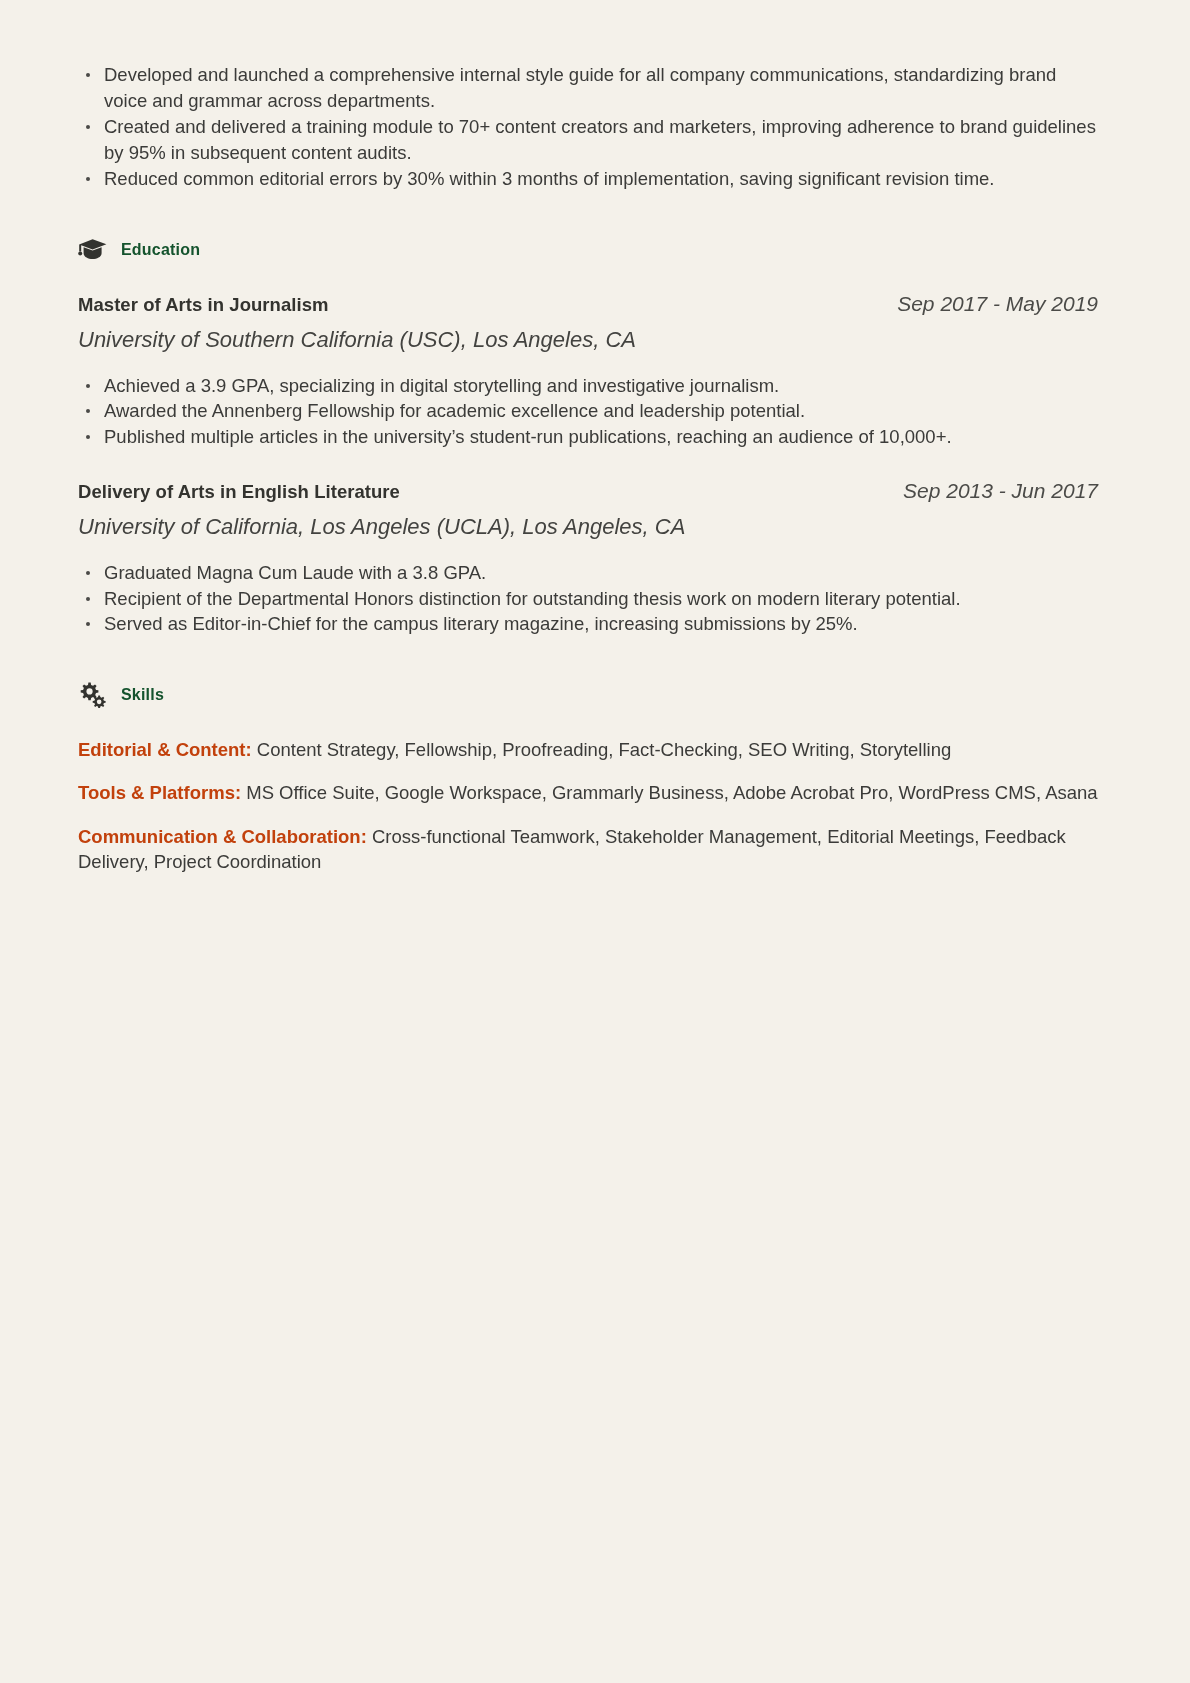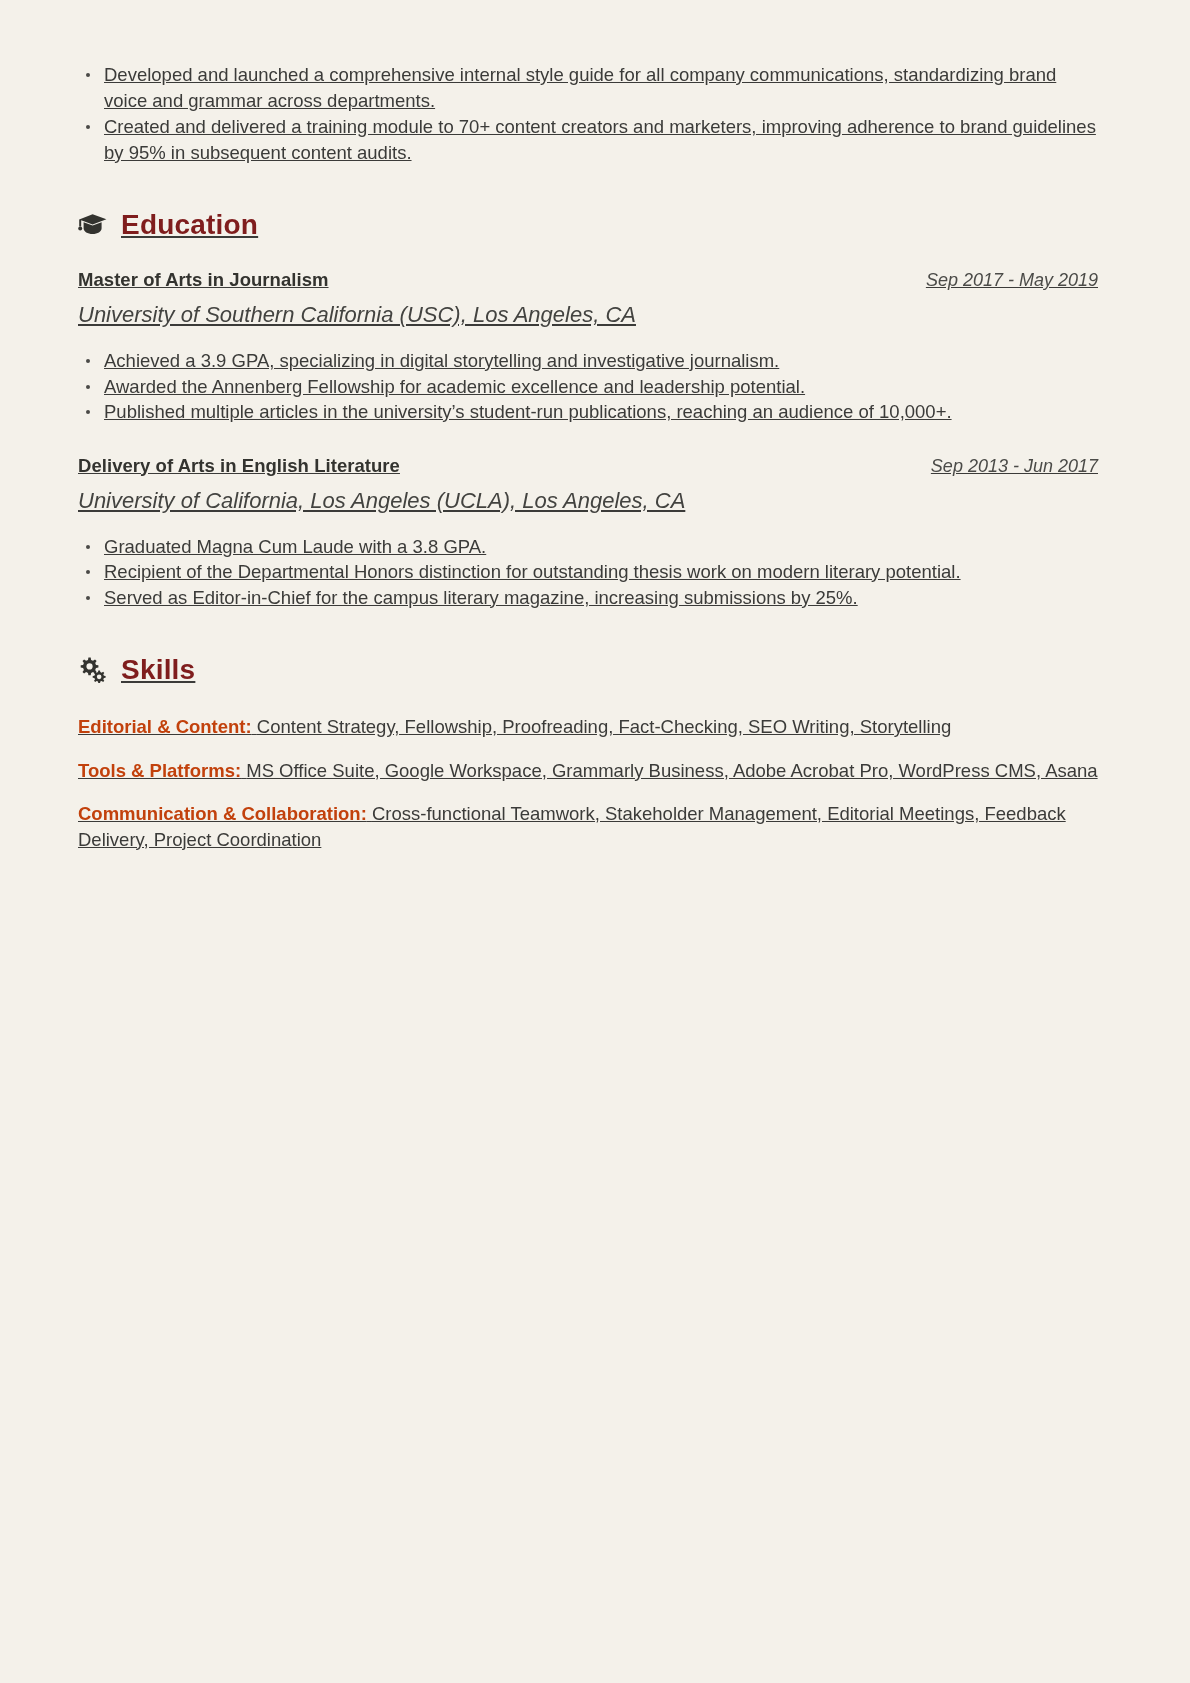--- a/index.html
+++ b/index.html
@@ -14,21 +14,20 @@
     color: #3b3b39;
     -webkit-font-smoothing: antialiased;
   }
 
   .page {
     width: 1190px;
     height: 1493px;
     box-sizing: border-box;
     padding: 62px 92px 16px 78px;
     position: relative;
-    text-decoration: underline;
   }
 
   
   .bullets {
     list-style: none;
     margin: 0;
     padding: 0;
   }
   .bullets li {
     position: relative;
@@ -66,44 +65,44 @@
   .section-icon {
     width: 30px;
     height: 28px;
     display: flex;
     align-items: center;
     justify-content: flex-start;
     flex: 0 0 auto;
   }
   .section-icon svg { display: block; }
   .section-title {
-    font-size: 28px;
+    font-size: 16px;
     font-weight: bold;
     letter-spacing: 0.2px;
-    color: #7f1d1d;
+    color: #14532d;
   }
 
   
   .entry { margin-bottom: 6px; }
   .entry + .entry { margin-top: 30px; }
 
   .entry-row {
     display: flex;
     align-items: baseline;
     justify-content: space-between;
     gap: 8px;
   }
   .entry-title {
     font-size: 18.5px;
     font-weight: bold;
     color: #33332f;
     letter-spacing: 0.05px;
   }
   .entry-date {
-    font-size: 18px;
+    font-size: 21px;
     font-style: italic;
     color: #4b4b48;
     white-space: nowrap;
   }
   .entry-org {
     font-size: 22px;
     font-style: italic;
     color: #434340;
     margin-top: 11px;
   }
@@ -128,20 +127,21 @@
   }
 </style>
 </head>
 <body>
 
 <div class="page">
 
   <ul class="bullets top-bullets">
     <li>Developed and launched a comprehensive internal style guide for all company communications, standardizing brand voice and grammar across departments.</li>
     <li>Created and delivered a training module to 70+ content creators and marketers, improving adherence to brand guidelines by 95% in subsequent content audits.</li>
+    <li>Reduced common editorial errors by 30% within 3 months of implementation, saving significant revision time.</li>
   </ul>
 
   <div class="section">
     <div class="section-head">
       <span class="section-icon">
         <svg width="30" height="24" viewBox="0 0 30 24" xmlns="http://www.w3.org/2000/svg">
           <path d="M14.6 1.2 L28.4 6.3 L14.6 11.4 L3.2 7.2 L3.2 13.6 L1.2 13.6 L1.2 6.6 Z" fill="#33332f"></path>
           <path d="M5.6 9.2 L14.6 12.6 L23.6 9.2 L23.6 15.2 C23.6 18.6 19.6 21.0 14.6 21.0 C9.6 21.0 5.6 18.6 5.6 15.2 Z" fill="#33332f"></path>
           <circle cx="2.2" cy="15.4" r="2.0" fill="#33332f"></circle>
         </svg>

